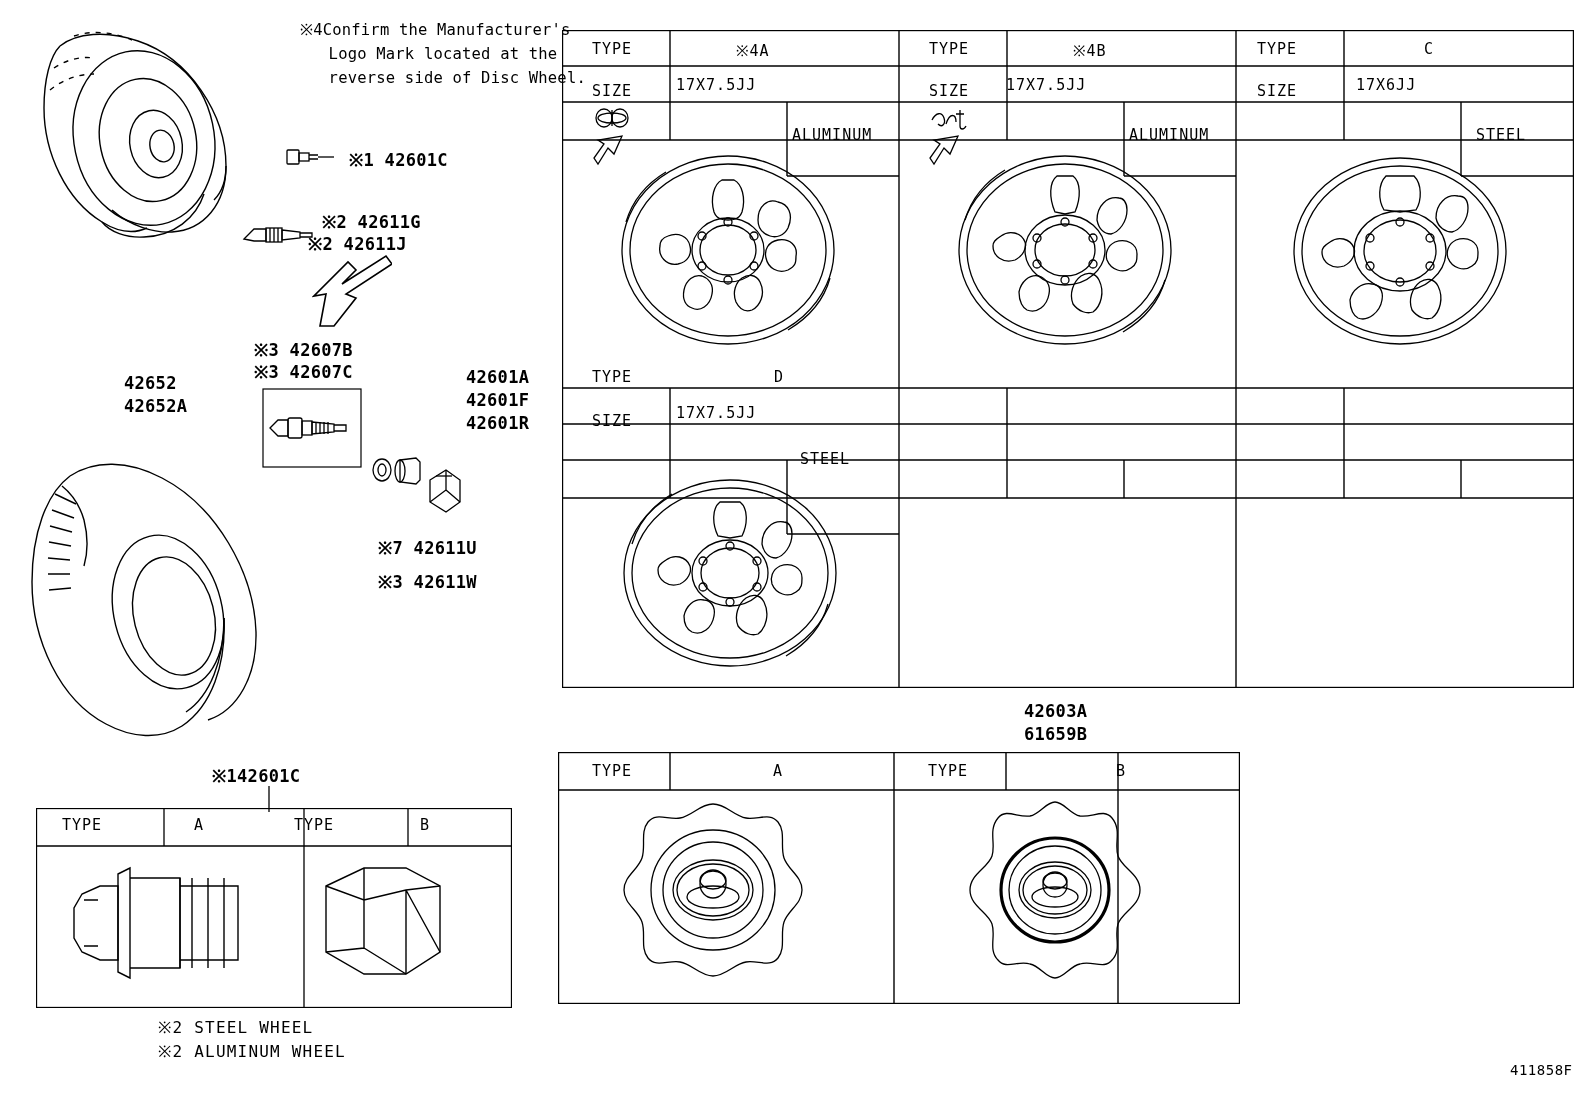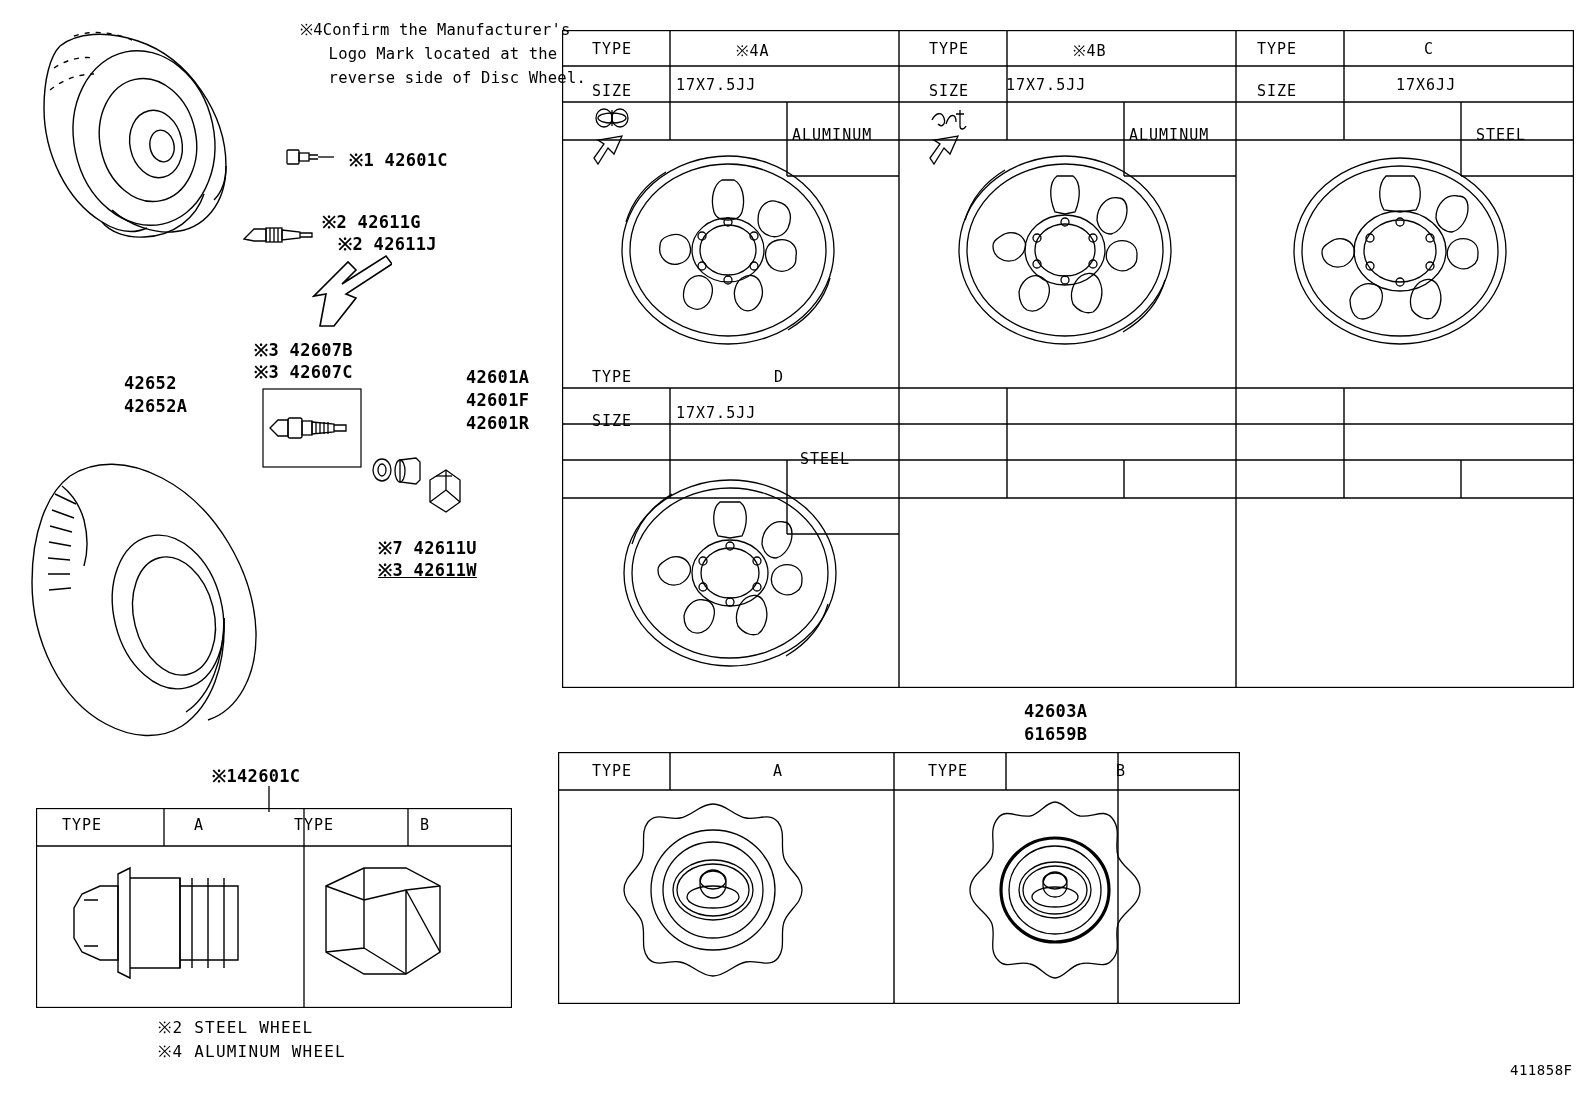--- a/index.html
+++ b/index.html
@@ -94,21 +94,21 @@
     <g class="ln" stroke-width="1.3">
       <path d="M4 24 L14 14 L26 14 L26 26 L14 26 Z"></path>
       <rect x="26" y="13" width="16" height="14"></rect>
       <path d="M42 15 L60 17 L60 23 L42 25 Z"></path>
       <path d="M60 18 L72 18 L72 22 L60 22"></path>
       <path d="M30 13 L30 27 M34 13 L34 27 M38 13 L38 27"></path>
     </g>
   </svg>
 </div>
 <div class="abs partnum" style="left:322px; top:210px;text-align:right;">※2 42611G</div>
-<div class="abs partnum" style="left:338px; top:232px;">※2 42611J</div>
+<div class="abs partnum" style="left:308px; top:232px;">※2 42611J</div>
 
 <div class="abs" style="left:312px; top:250px; width:80px; height:80px;">
   <svg width="80" height="80" viewBox="0 0 80 80">
     <path class="ln" stroke-width="1.6" d="M8 76 L14 44 L2 46 L36 12 L44 20 L30 34 L74 6 L80 14 L34 44 L44 48 L22 76 Z" transform="translate(0,0)"></path>
   </svg>
 </div>
 
 <div class="abs partnum" style="left:254px; top:338px;">※3 42607B</div>
 <div class="abs partnum" style="left:254px; top:360px;">※3 42607C</div>
 
@@ -133,21 +133,21 @@
       <ellipse cx="14" cy="20" rx="4" ry="6"></ellipse>
       <path d="M32 10 L48 8 L52 12 L52 30 L48 34 L32 32 Z"></path>
       <ellipse cx="32" cy="21" rx="5" ry="11"></ellipse>
       <path d="M62 30 L78 20 L92 30 L92 52 L78 62 L62 52 Z"></path>
       <path d="M78 20 L78 40 L62 52 M78 40 L92 52"></path>
       <path d="M68 26 L84 26"></path>
     </g>
   </svg>
 </div>
 <div class="abs partnum" style="left:378px; top:536px;">※7 42611U</div>
-<div class="abs partnum" style="left:378px; top:558px;text-decoration:underline;">※3 42611W</div>
+<div class="abs partnum" style="left:378px; top:570px;">※3 42611W</div>
 
 <div class="abs partnum" style="left:124px; top:372px; line-height:1.35;">42652
 42652A</div>
 
 <div class="abs" style="left:10px; top:424px; width:290px; height:320px;">
   <svg width="290" height="320" viewBox="0 0 290 320">
     <g class="ln" stroke-width="1.4">
       <path d="M60 52 C36 70 22 110 22 158 C22 216 50 276 96 300 C122 314 150 316 172 302 C202 282 216 240 214 194"></path>
       <path d="M60 52 C84 36 118 36 152 54 C206 82 244 148 246 208 C247 252 228 286 198 296"></path>
       <path d="M214 194 C214 236 200 272 176 288"></path>
@@ -199,21 +199,21 @@
 <div class="abs" style="left:306px; top:856px; width:140px; height:132px;">
   <svg width="140" height="132" viewBox="0 0 140 132">
     <g class="ln" stroke-width="1.4">
       <path d="M20 30 L58 12 L100 12 L134 30 L134 96 L100 118 L58 118 L20 96 Z"></path>
       <path d="M58 12 L58 44 L20 30 M58 44 L58 92 L20 96 M58 92 L100 118 M58 44 L100 34 L134 30 M100 34 L100 118 M100 34 L134 96"></path>
     </g>
   </svg>
 </div>
 
 <div class="abs legend" style="left:158px; top:1016px;">※2 STEEL WHEEL</div>
-<div class="abs legend" style="left:158px; top:1040px;">※4 ALUMINUM WHEEL</div>
+<div class="abs legend" style="left:158px; top:1040px;">※2 ALUMINUM WHEEL</div>
 
 <div class="abs" style="left:562px; top:30px; width:1012px; height:658px;">
   <svg width="1012" height="658" viewBox="0 0 1012 658">
     <g class="ln" stroke-width="1.4">
       <rect x="0.5" y="0.5" width="1011" height="657"></rect>
 
       <path d="M337 0 L337 358"></path>
       <path d="M674 0 L674 358"></path>
       <path d="M337 358 L337 658"></path>
       <path d="M674 358 L674 658"></path>
@@ -267,21 +267,21 @@
 
 <div class="abs tbl-txt" style="left:929px; top:40px;">TYPE</div>
 <div class="abs tbl-txt" style="left:1073px; top:40px;">※4B</div>
 <div class="abs tbl-txt" style="left:929px; top:82px;">SIZE</div>
 <div class="abs tbl-txt" style="left:1006px; top:76px;">17X7.5JJ</div>
 <div class="abs tbl-txt" style="left:1129px; top:126px;">ALUMINUM</div>
 
 <div class="abs tbl-txt" style="left:1257px; top:40px;">TYPE</div>
 <div class="abs tbl-txt" style="left:1424px; top:40px;">C</div>
 <div class="abs tbl-txt" style="left:1257px; top:82px;">SIZE</div>
-<div class="abs tbl-txt" style="left:1356px; top:76px;margin-left:40px;">17X6JJ</div>
+<div class="abs tbl-txt" style="left:1356px; top:76px;">17X6JJ</div>
 <div class="abs tbl-txt" style="left:1476px; top:126px;">STEEL</div>
 
 <div class="abs" style="left:592px; top:106px; width:70px; height:72px;">
   <svg width="70" height="72" viewBox="0 0 70 72">
     <g class="ln" stroke-width="1.3">
       <ellipse cx="12" cy="12" rx="8" ry="9"></ellipse>
       <ellipse cx="28" cy="12" rx="8" ry="9"></ellipse>
       <path d="M20 4 L20 20"></path>
       <ellipse cx="20" cy="12" rx="14" ry="5"></ellipse>
       <path d="M30 30 L22 48 L16 42 L6 58 L2 52 L12 38 L6 34 Z"></path>

